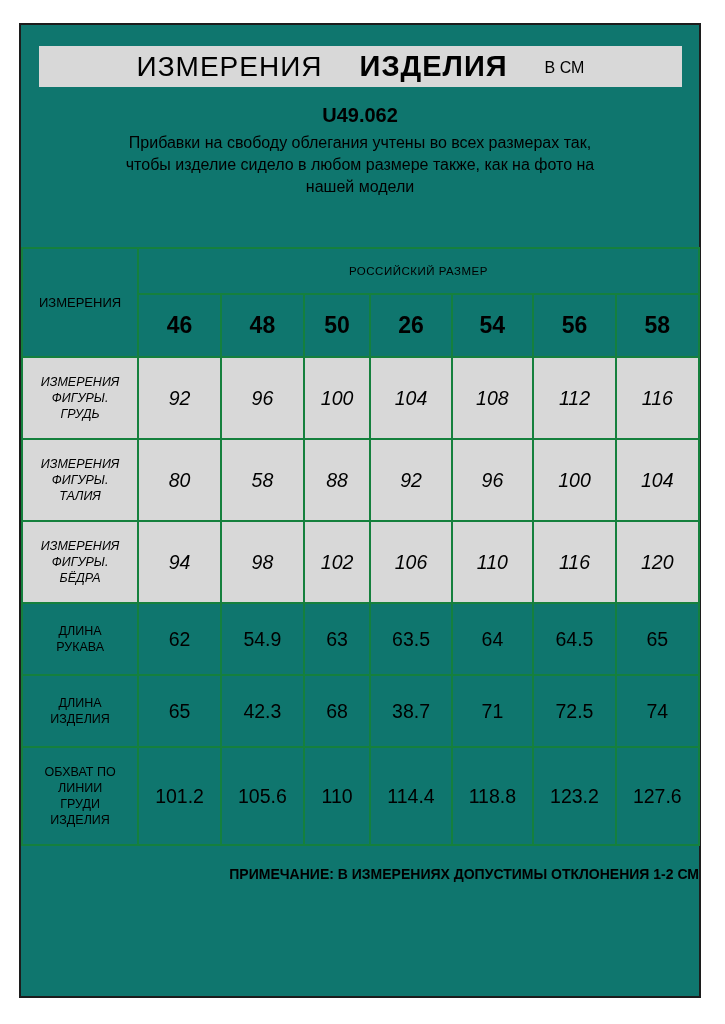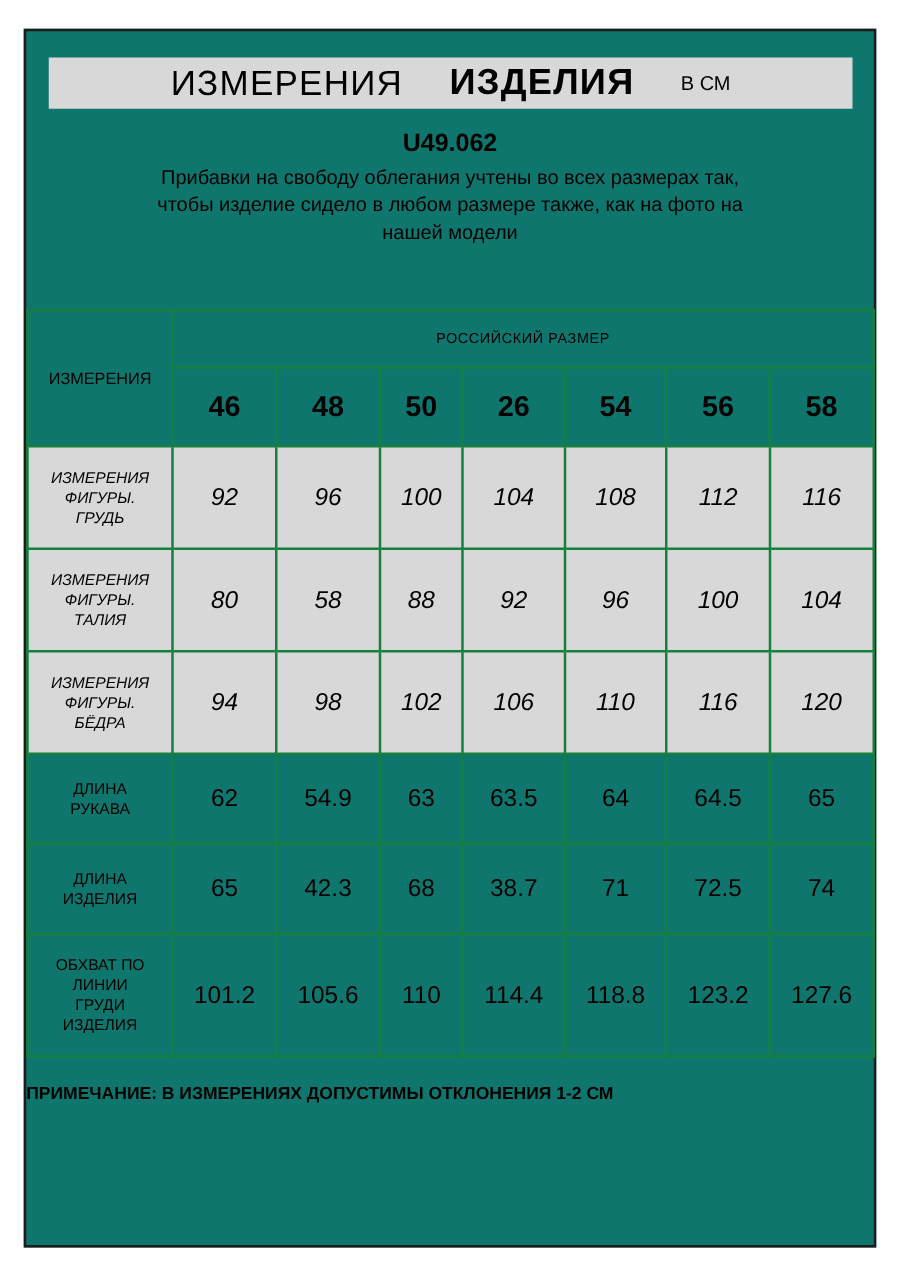--- a/index.html
+++ b/index.html
@@ -68,21 +68,21 @@
     font-weight: 400;
     white-space: pre-line;
   }
   .value-cell { font-size: 19.5px; font-weight: 400; }
   tr.body-row { height: 72px; }
   tr.body-row.tall { height: 94px; }
   tr.shaded td { background: #d8d8d8; }
   tr.shaded .row-label, tr.shaded .value-cell { font-style: italic; }
   .note {
     margin-top: 20px;
-    text-align: left;
+    text-align: right;
     font-size: 14px;
     font-weight: 700;
   }
 </style>
 </head>
 <body>
 
 <div class="sheet">
 
   <div class="title-bar">

